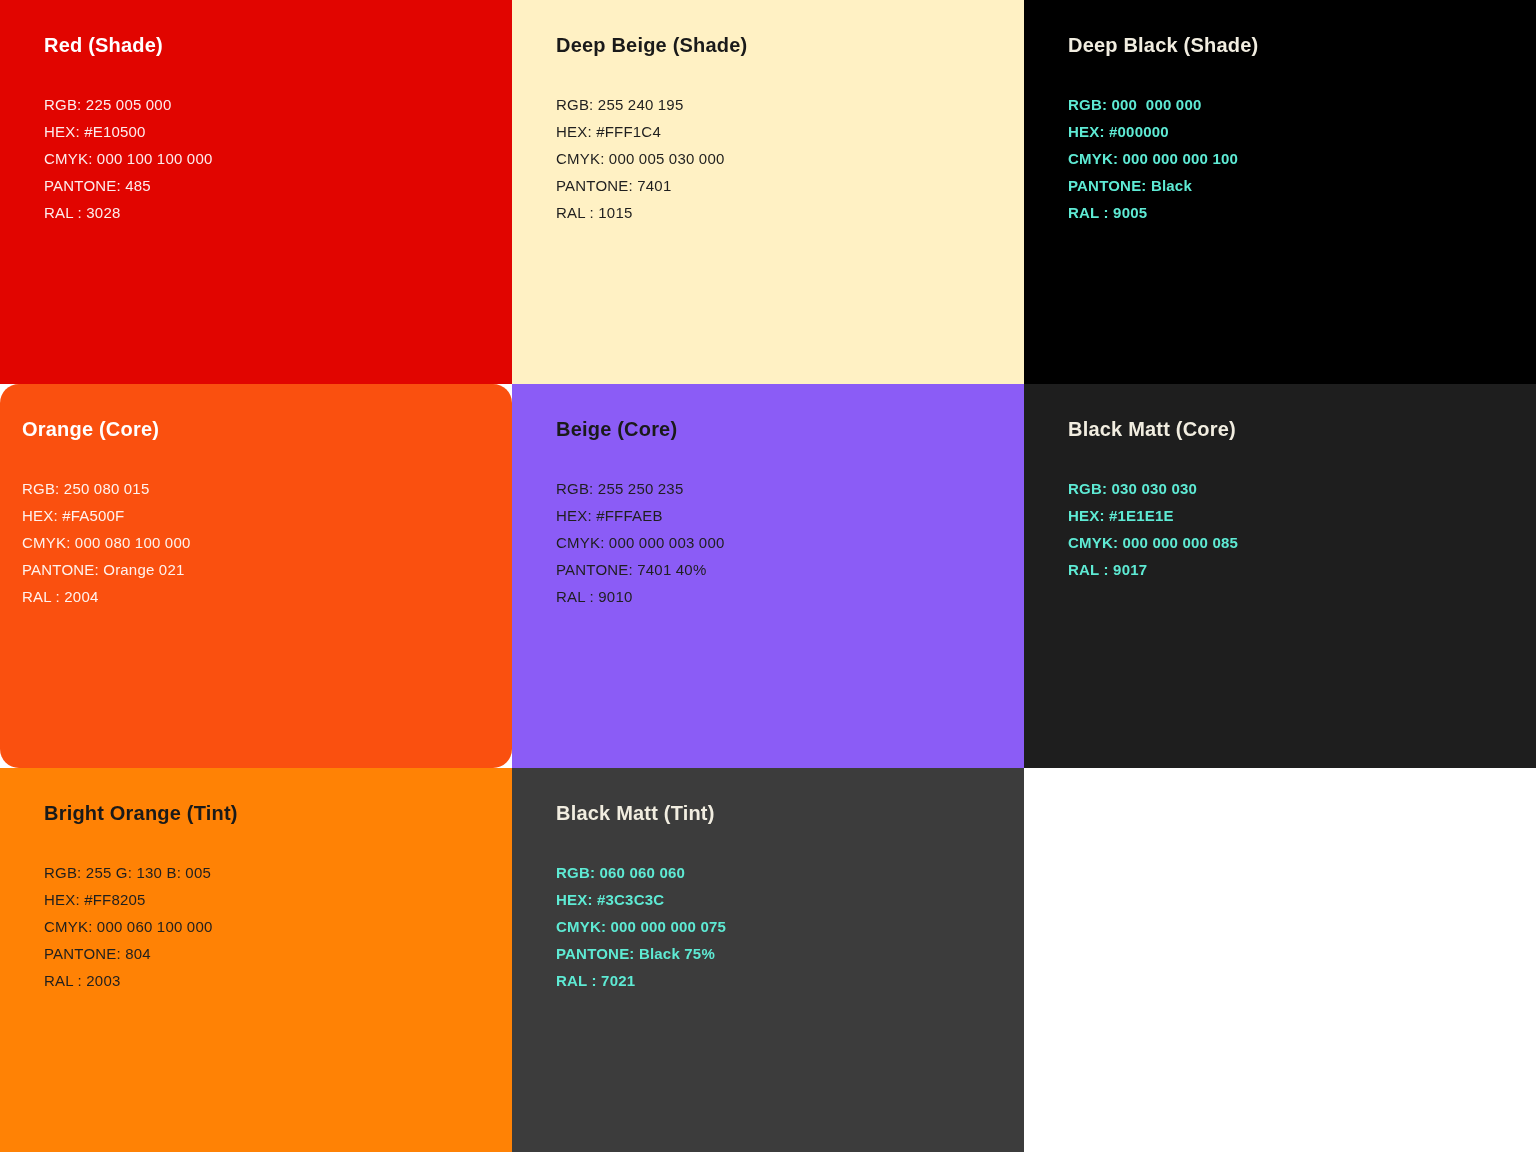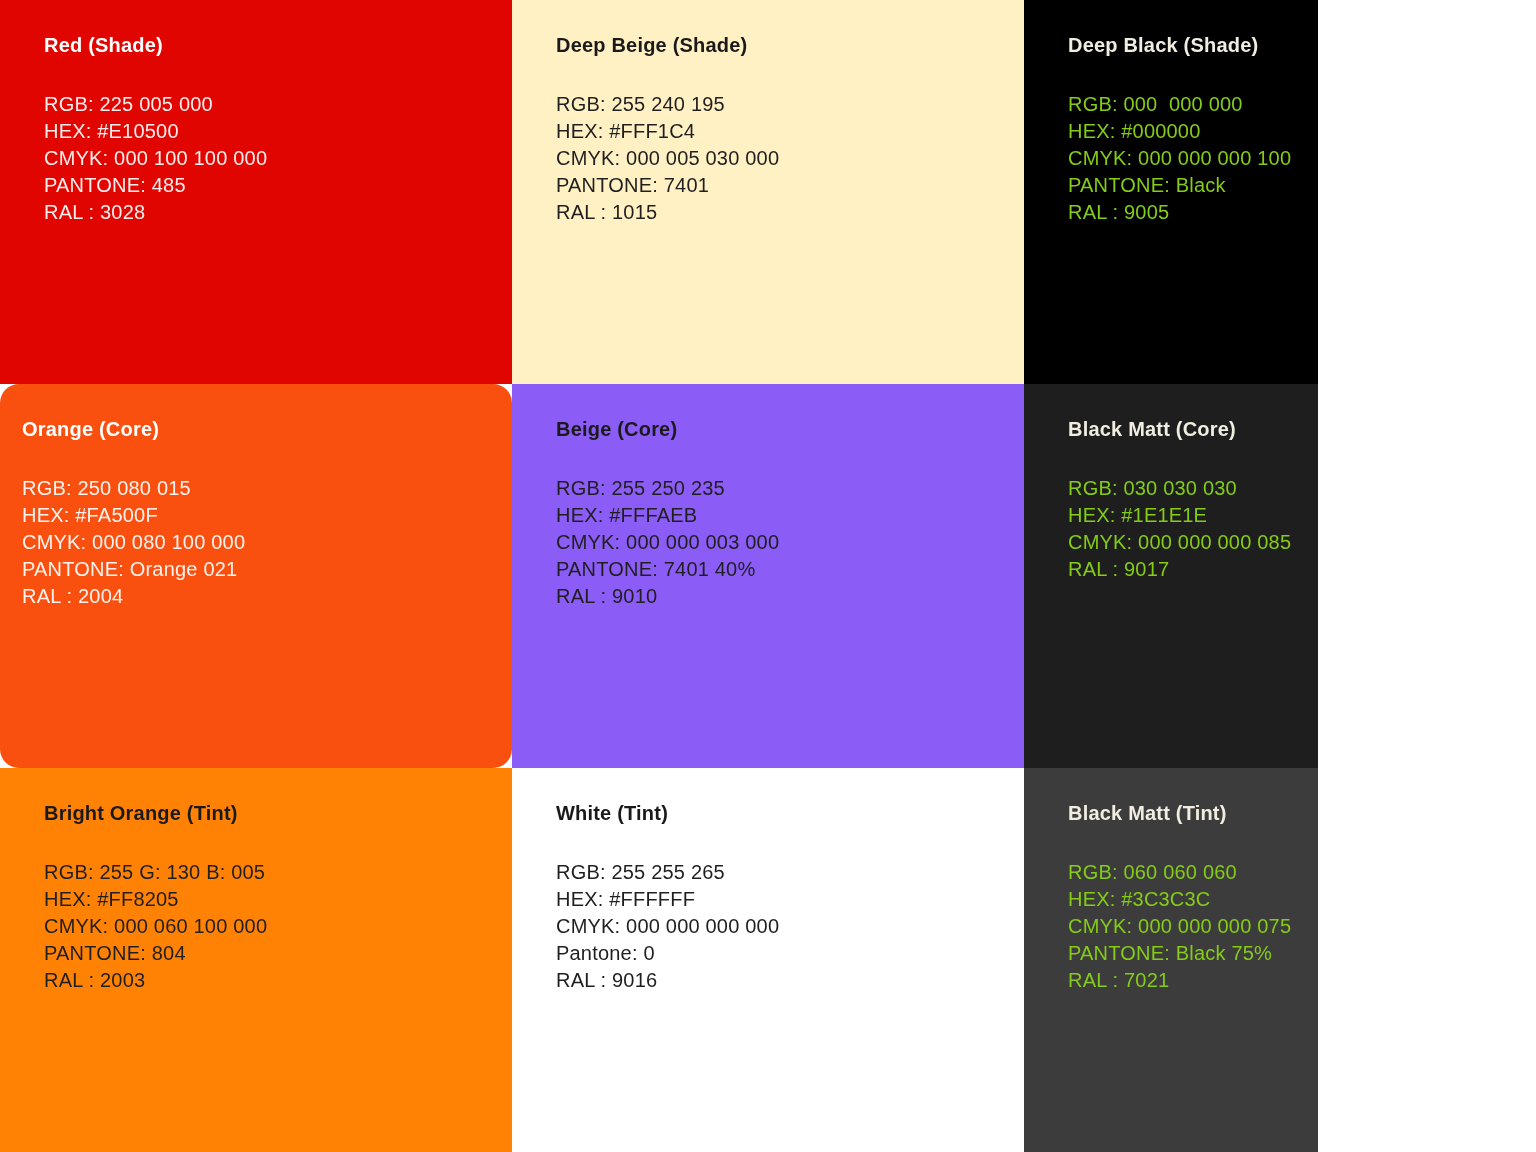--- a/index.html
+++ b/index.html
@@ -2,21 +2,21 @@
 <html><head>
 <meta charset="utf-8">
 <style>
   html, body {
     margin: 0;
     padding: 0;
     background: #ffffff;
     font-family: "Liberation Sans", sans-serif;
   }
   .palette {
-    width: 1318px;
+    width: 1536px;
     height: 1152px;
     display: grid;
     grid-template-columns: repeat(3, 512px);
     grid-template-rows: repeat(3, 384px);
     overflow: hidden;
   }
   .cell {
     box-sizing: border-box;
     padding: 33px 30px 0 44px;
     overflow: hidden;
@@ -31,32 +31,32 @@
     font-weight: 700;
     line-height: 24px;
     letter-spacing: 0.2px;
   }
   .specs {
     list-style: none;
     margin: 34px 0 0 0;
     padding: 0;
   }
   .specs li {
-    font-size: 20px;
+    font-size: 15px;
     line-height: 27px;
     white-space: pre-wrap;
     letter-spacing: 0.2px;
   }
   
   .on-color h2 { color: #ffffff; }
   .on-color .specs li { color: rgba(255,255,255,0.93); }
   .on-light h2 { color: #1a1a1a; }
   .on-light .specs li { color: #1f1f1f; }
   .on-dark h2 { color: #f1ede0; }
-  .on-dark .specs li { color: #84cc16; }
+  .on-dark .specs li { color: #5eead4; font-weight: bold; }
 </style>
 </head>
 <body>
 
 <main class="palette">
 
   <section class="cell on-color" style="background-color: rgb(225, 5, 0);">
     <h2>Red (Shade)</h2>
     <ul class="specs">
       <li>RGB: 225 005 000</li>
@@ -125,30 +125,20 @@
     <h2>Bright Orange (Tint)</h2>
     <ul class="specs">
       <li>RGB: 255 G: 130 B: 005</li>
       <li>HEX: #FF8205</li>
       <li>CMYK: 000 060 100 000</li>
       <li>PANTONE: 804</li>
       <li>RAL : 2003</li>
     </ul>
   </section>
 
-  <section class="cell on-light" style="background-color: rgb(255, 255, 255);">
-    <h2>White (Tint)</h2>
-    <ul class="specs">
-      <li>RGB: 255 255 265</li>
-      <li>HEX: #FFFFFF</li>
-      <li>CMYK: 000 000 000 000</li>
-      <li>Pantone: 0</li>
-      <li>RAL : 9016</li>
-    </ul>
-  </section>
 
   <section class="cell on-dark" style="background-color: rgb(60, 60, 60);">
     <h2>Black Matt (Tint)</h2>
     <ul class="specs">
       <li>RGB: 060 060 060</li>
       <li>HEX: #3C3C3C</li>
       <li>CMYK: 000 000 000 075</li>
       <li>PANTONE: Black 75%</li>
       <li>RAL : 7021</li>
     </ul>

